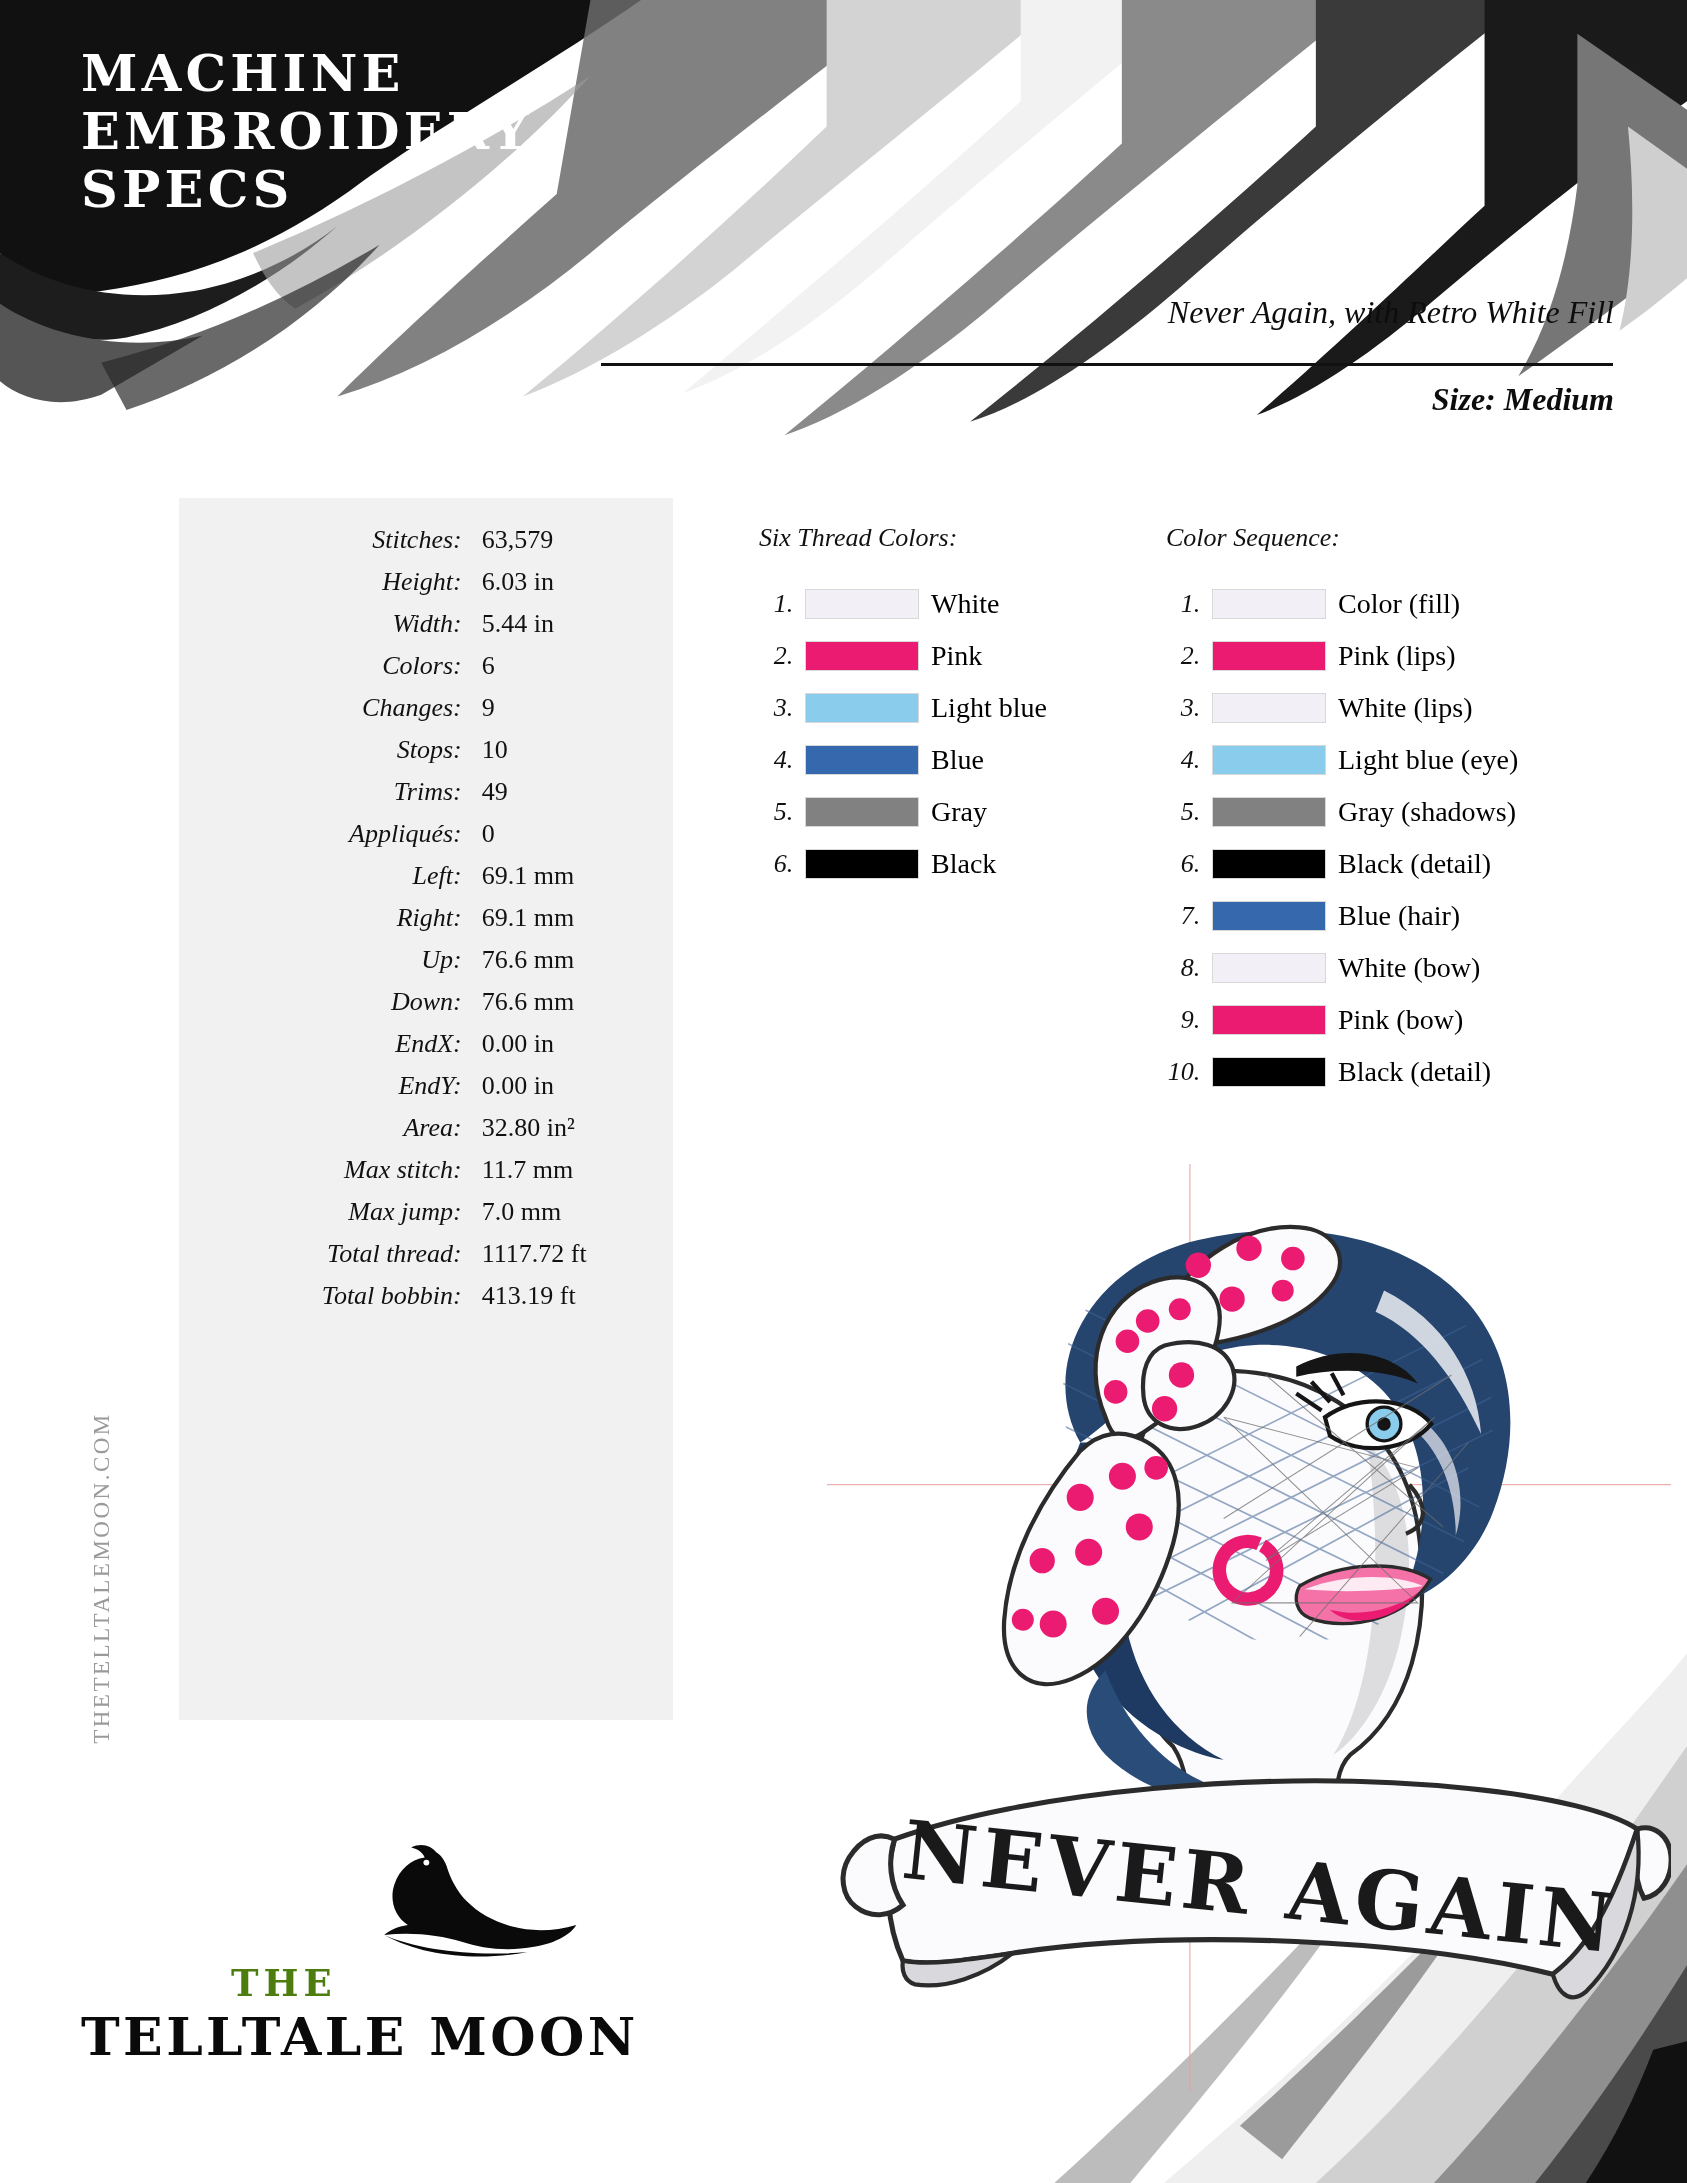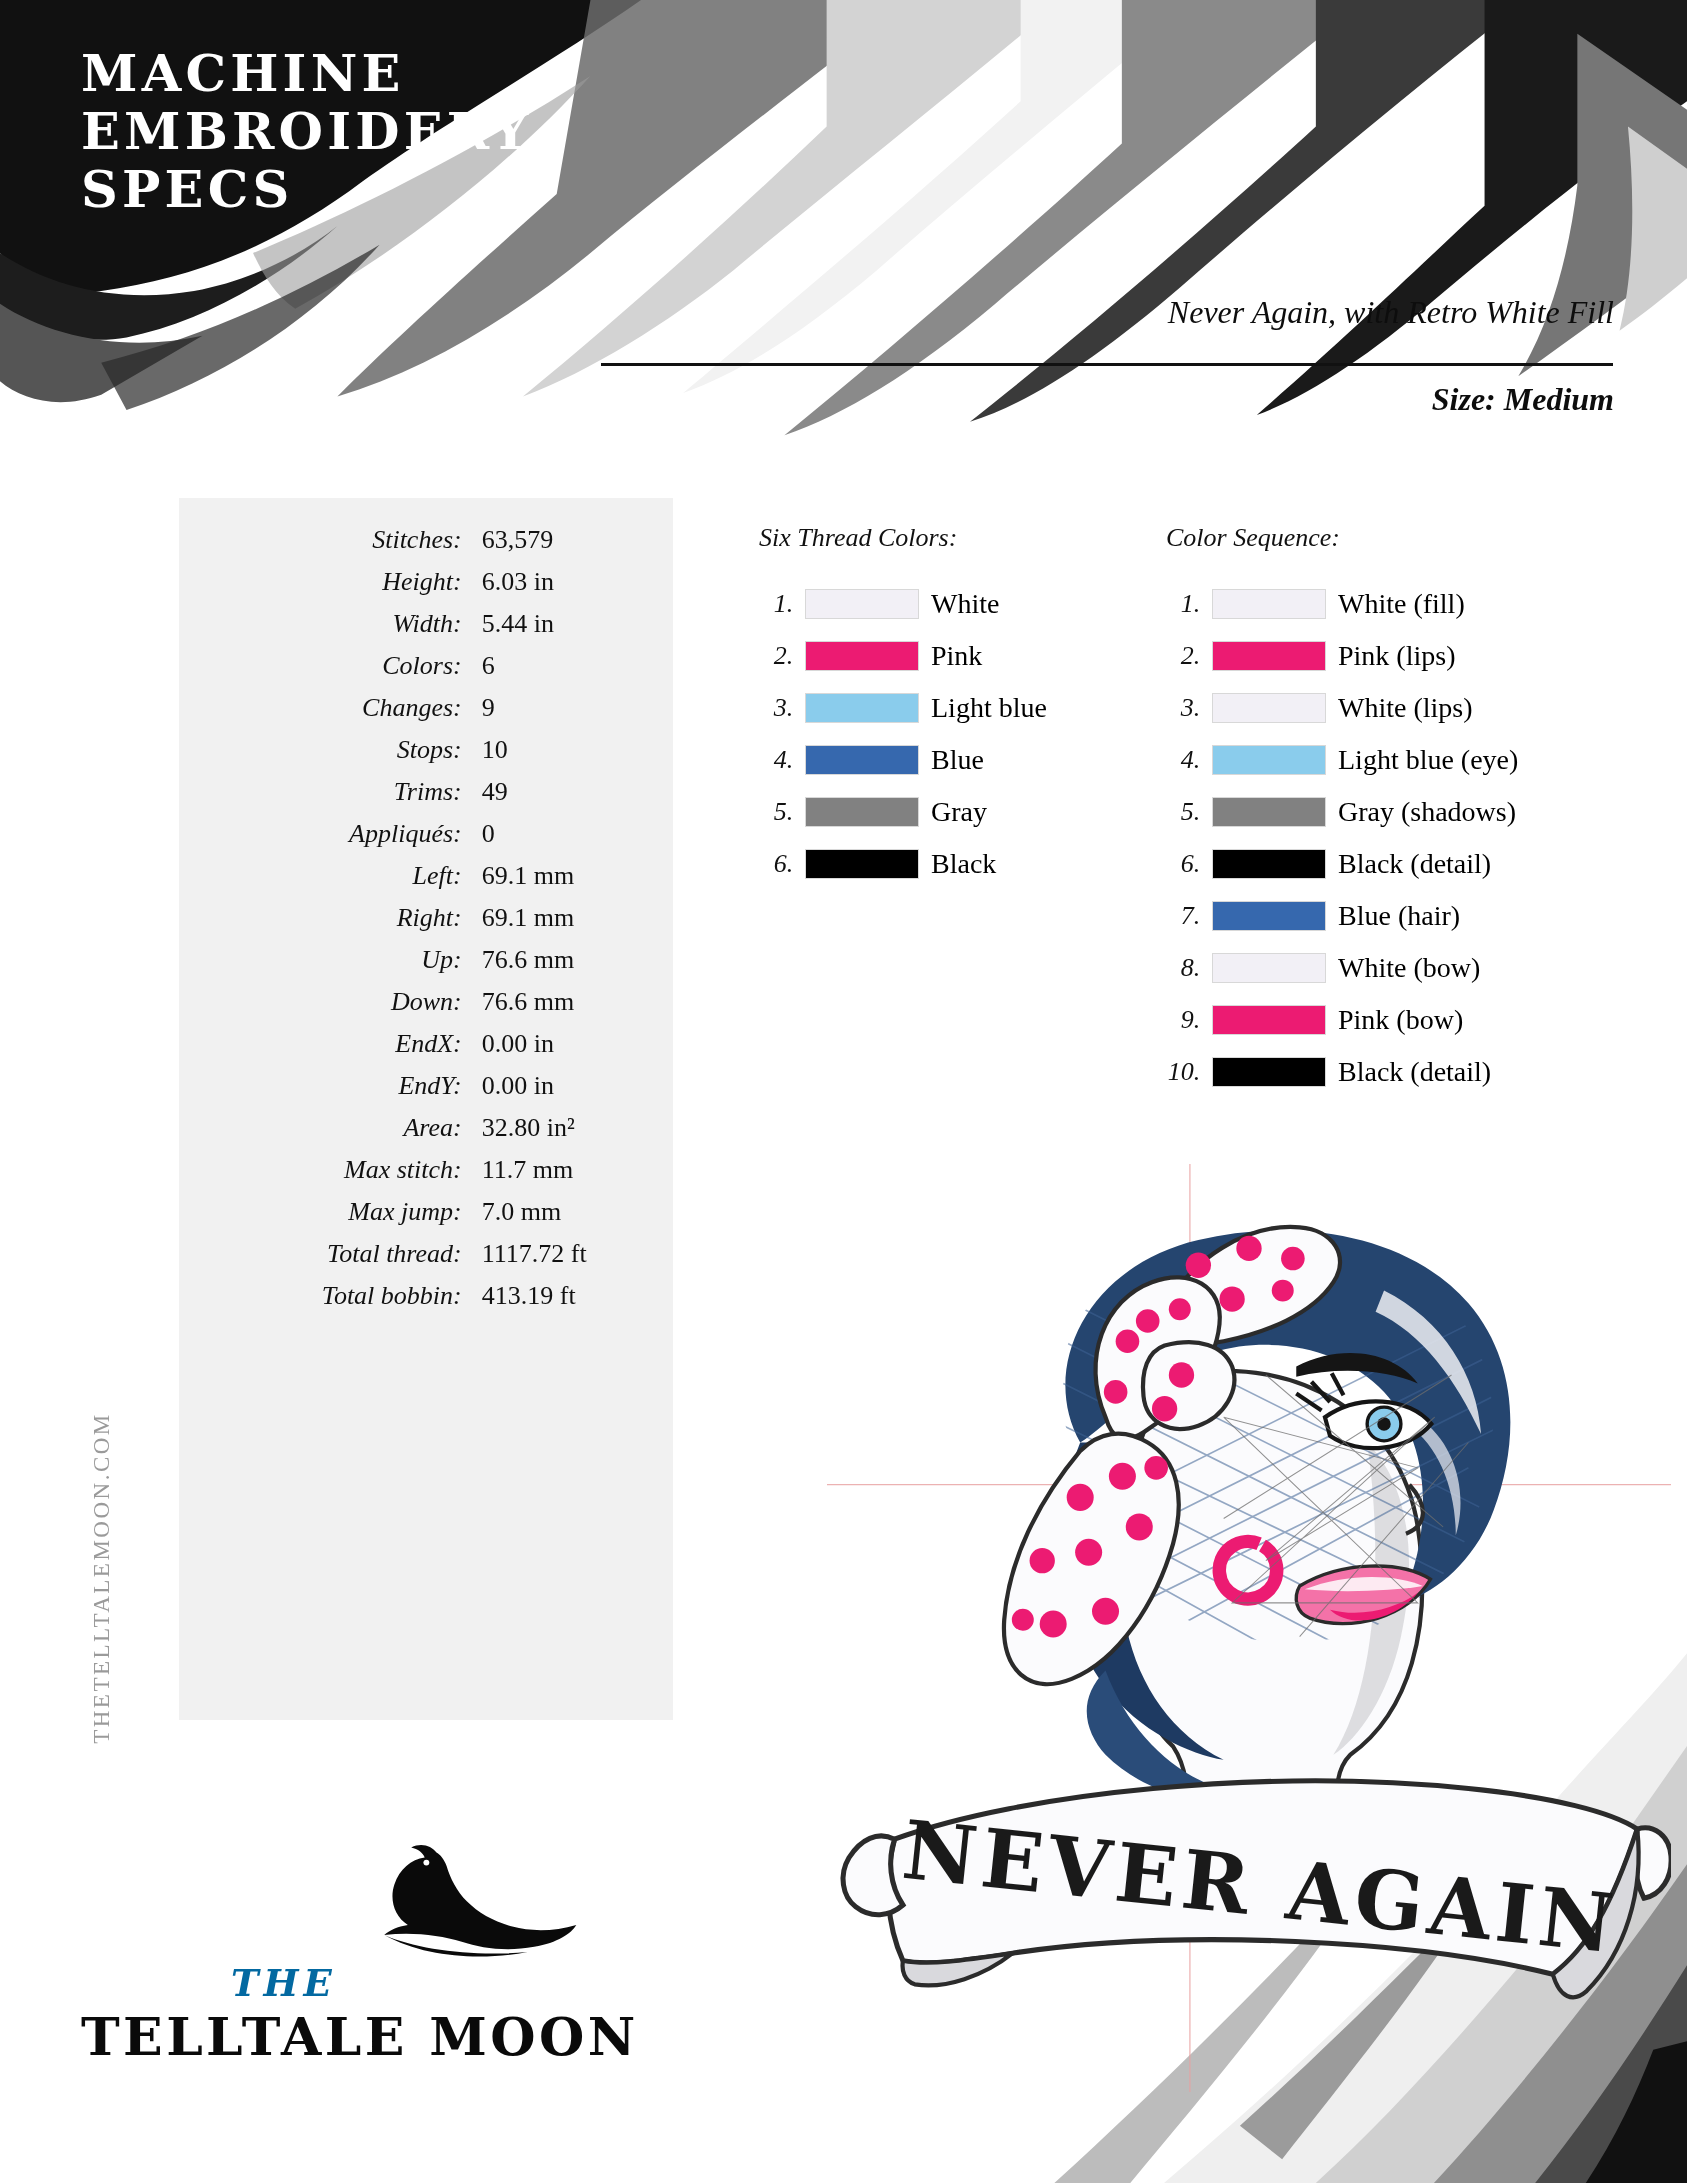--- a/index.html
+++ b/index.html
@@ -138,24 +138,23 @@
   }
 
   
   .logo-wrap { position:absolute; left:81px; top:1837px; z-index:6; width:591px; }
   .logo-bird { display:block; margin-left:278px; }
   .logo-the {
     font-family:"DejaVu Serif", serif;
     font-weight:bold;
     font-size:37px;
     letter-spacing:5px;
-    color:#0369a1;
+    color:#4d7c0f;
     margin-left:150px;
     margin-top:-3.4px;
-    font-style:italic;
   }
   .logo-main {
     font-family:"DejaVu Serif", serif;
     font-weight:bold;
     font-size:52px;
     letter-spacing:3.4px;
     color:#0a0a0a;
     margin-top:1.7px;
   }
 
@@ -316,21 +315,21 @@
     <span class="sw" style="background: rgb(0, 0, 0);"></span>
     <span class="nm">Black</span>
   </div>
 </div>
 
 <div class="list-block" id="sequence-block">
   <div class="col-head">Color Sequence:</div>
   <div class="crow">
     <span class="num">1.</span>
     <span class="sw" style="background: rgb(242, 240, 246);"></span>
-    <span class="nm">White (fill)</span>
+    <span class="nm">Color (fill)</span>
   </div>
   <div class="crow">
     <span class="num">2.</span>
     <span class="sw" style="background: rgb(236, 27, 114);"></span>
     <span class="nm">Pink (lips)</span>
   </div>
   <div class="crow">
     <span class="num">3.</span>
     <span class="sw" style="background: rgb(242, 240, 246);"></span>
     <span class="nm">White (lips)</span>

